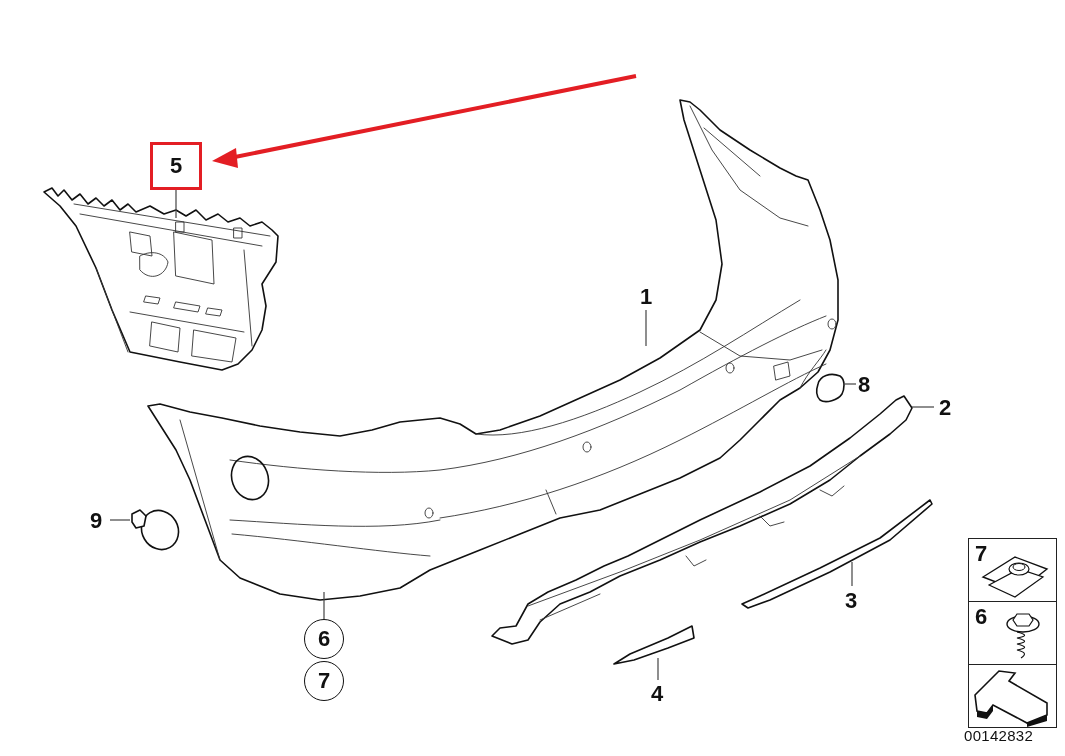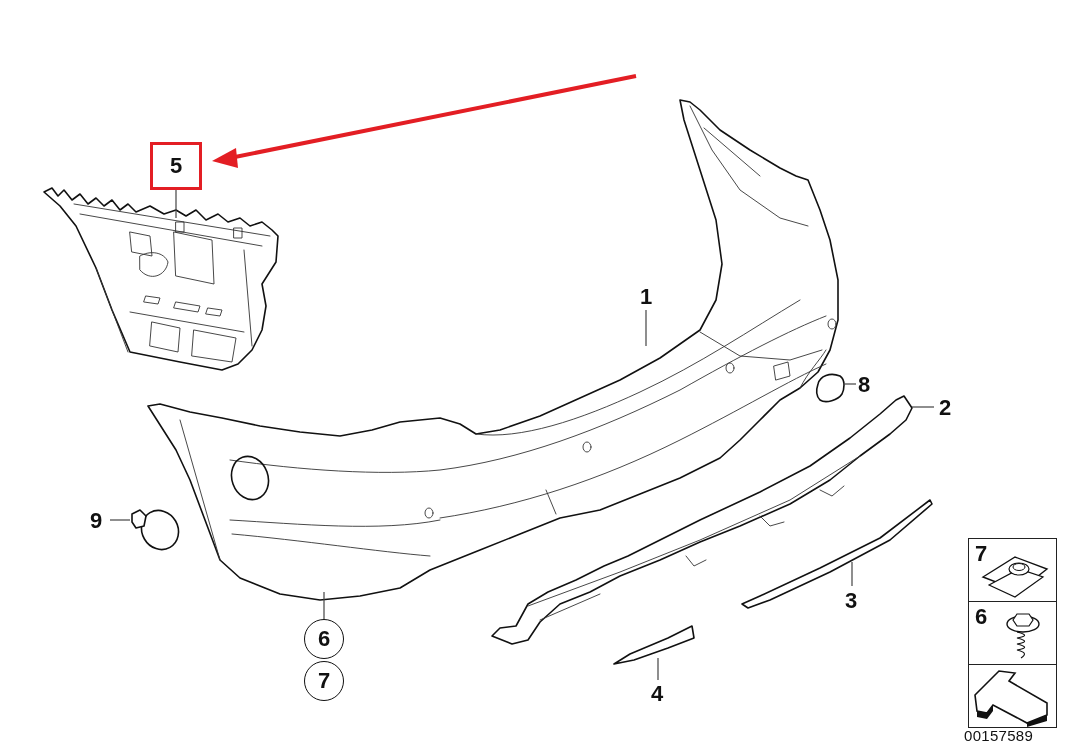--- a/index.html
+++ b/index.html
@@ -148,13 +148,13 @@
   </div>
   <div class="cell">
     <svg width="87" height="62">
       <path d="M6,30 L30,6 L46,8 L40,16 L78,38 L78,50 L58,58 L24,40 L18,48 L8,46 Z" fill="#fff" stroke="#111" stroke-width="1.6"></path>
       <path d="M58,58 L78,50 L78,56 L58,62 Z" fill="#111"></path>
       <path d="M8,46 L18,48 L24,40 L24,46 L18,54 L8,52 Z" fill="#111"></path>
     </svg>
   </div>
 </div>
 
-<div class="ref">00157589</div>
+<div class="ref">00142832</div>
 
 </body></html>

